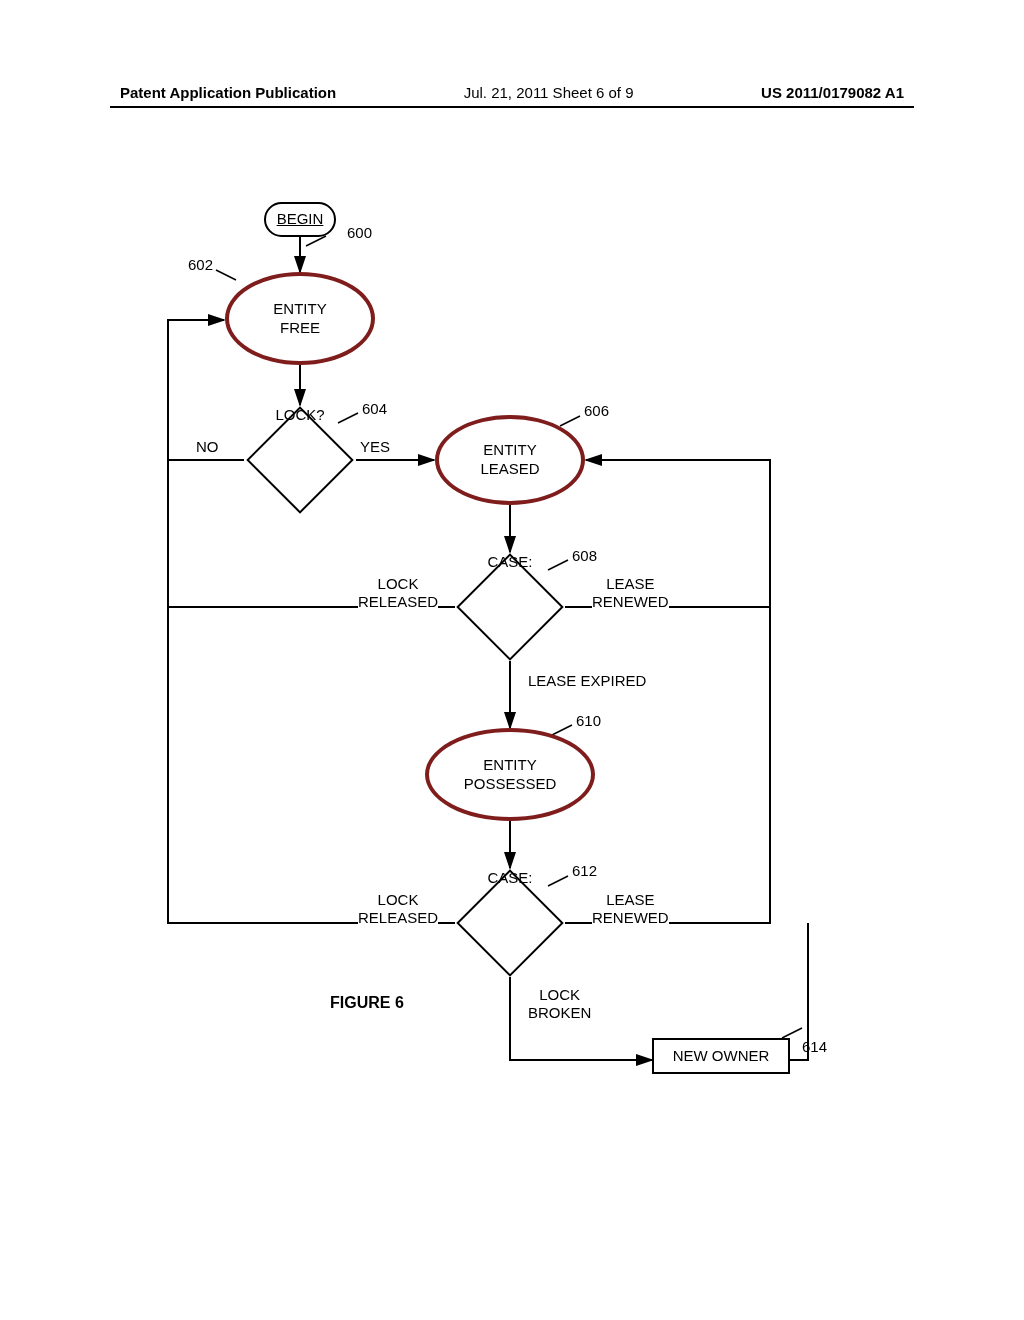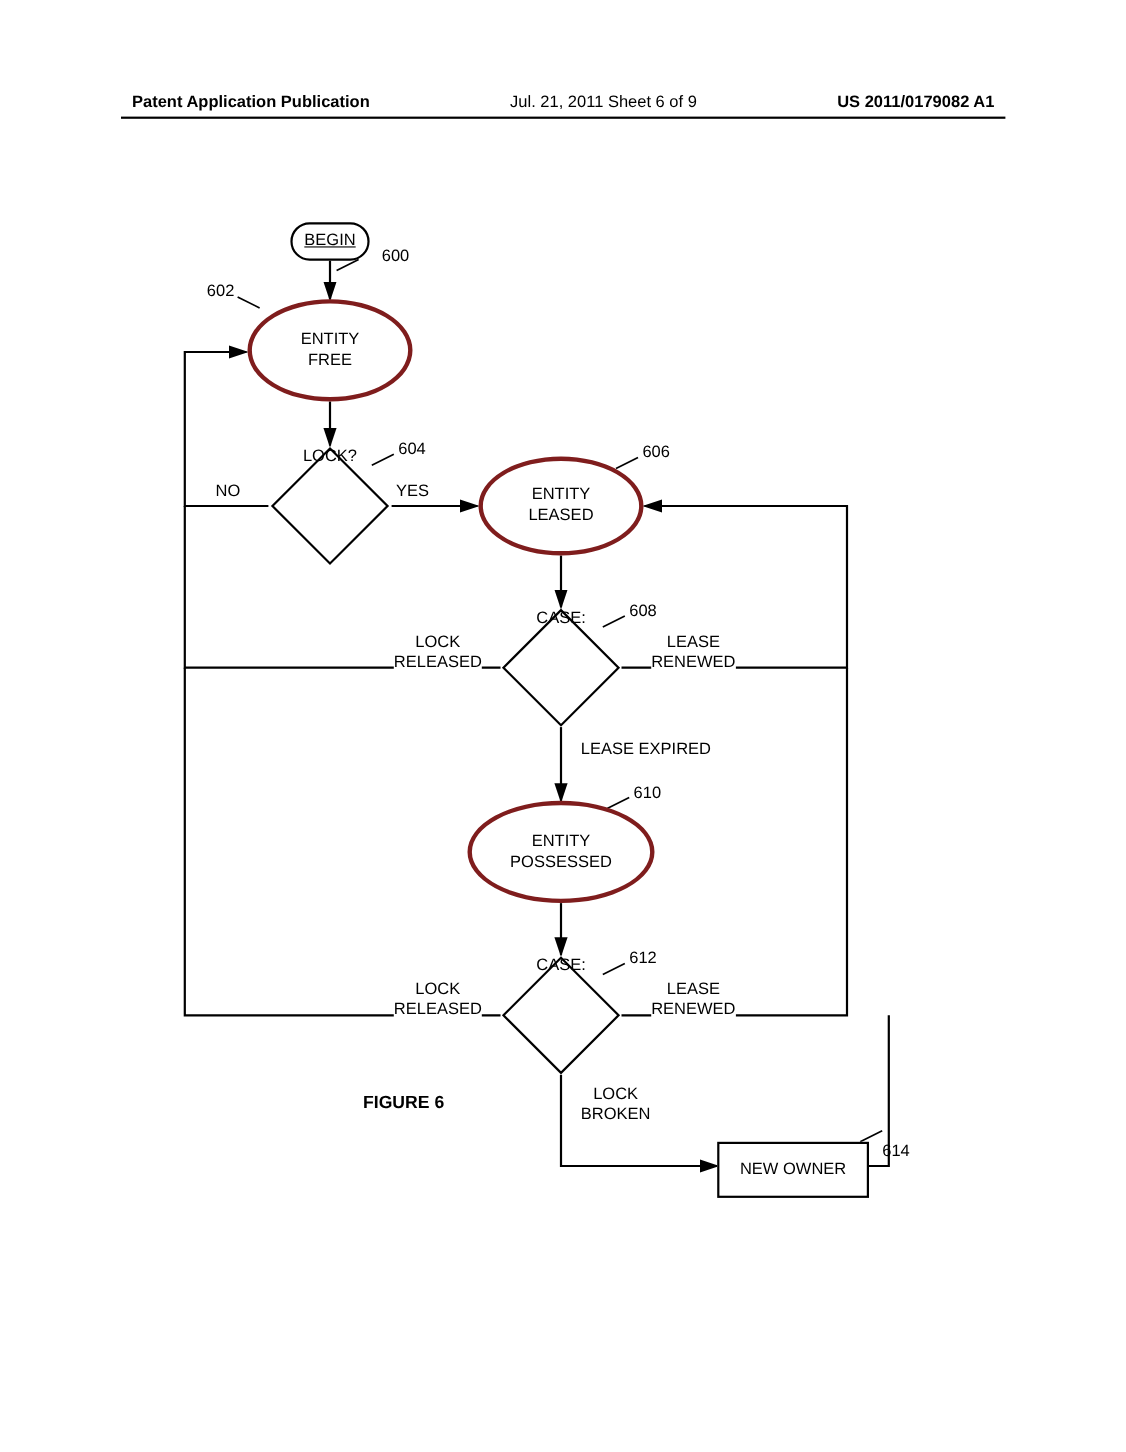--- a/index.html
+++ b/index.html
@@ -198,21 +198,21 @@
 POSSESSED</span>
   </div>
 
   <div class="diamond-wrap" style="left:455px; top:689px; width:110px; height:108px;">
     <div class="diamond" style="left:17px; top:16px; width:76px; height:76px;"></div>
     <div class="diamond-label">
         <span>CASE:</span>
       </div>
   </div>
 
-  <div class="node rect" style="left:652px; top:858px; width:138px; height:51px;">
+  <div class="node rect" style="left:652px; top:858px; width:138px; height:36px;">
     <span>NEW OWNER</span>
   </div>
 
   <div class="ref" style="left:323px; top:44px;margin-left:24px;">600</div>
   <div class="ref" style="left:188px; top:76px;text-align:right;">602</div>
   <div class="ref" style="left:362px; top:220px;">604</div>
   <div class="ref" style="left:584px; top:222px;">606</div>
   <div class="ref" style="left:572px; top:367px;text-align:center;">608</div>
   <div class="ref" style="left:576px; top:532px;">610</div>
   <div class="ref" style="left:572px; top:682px;">612</div>

